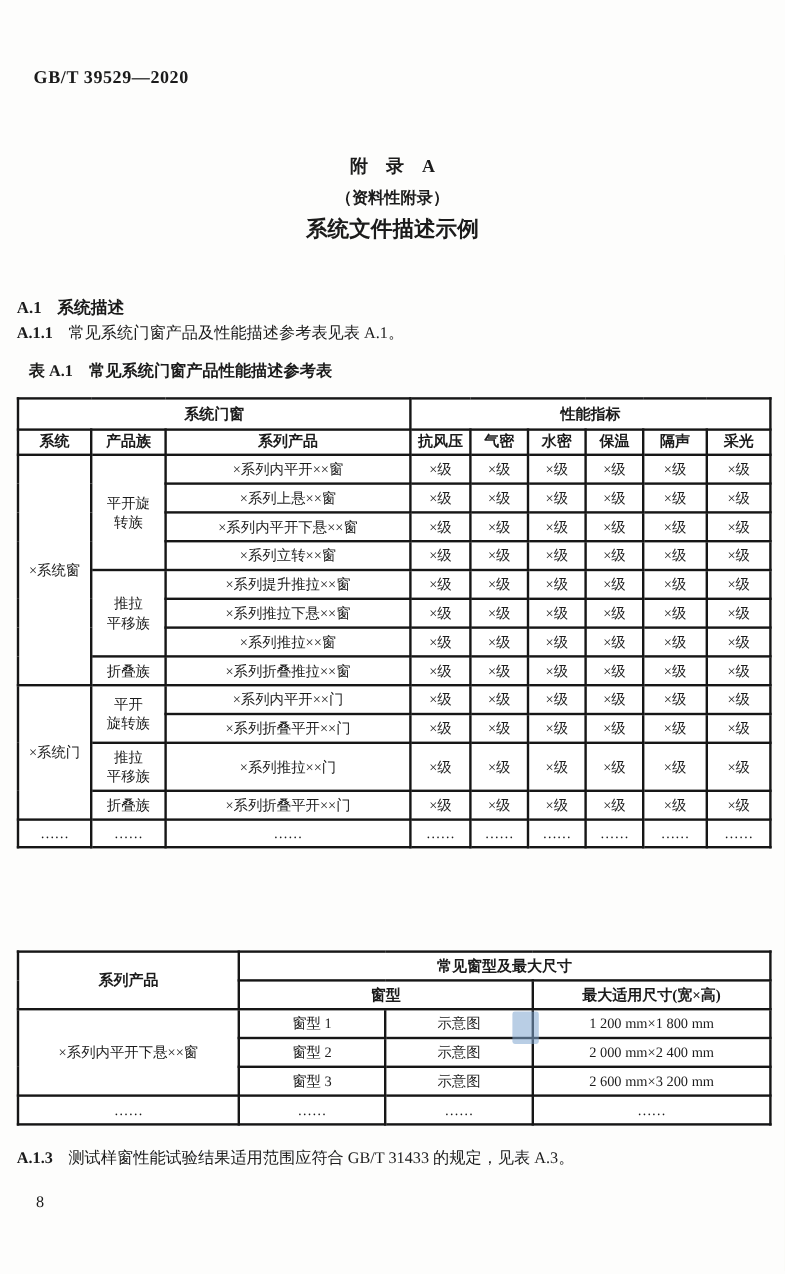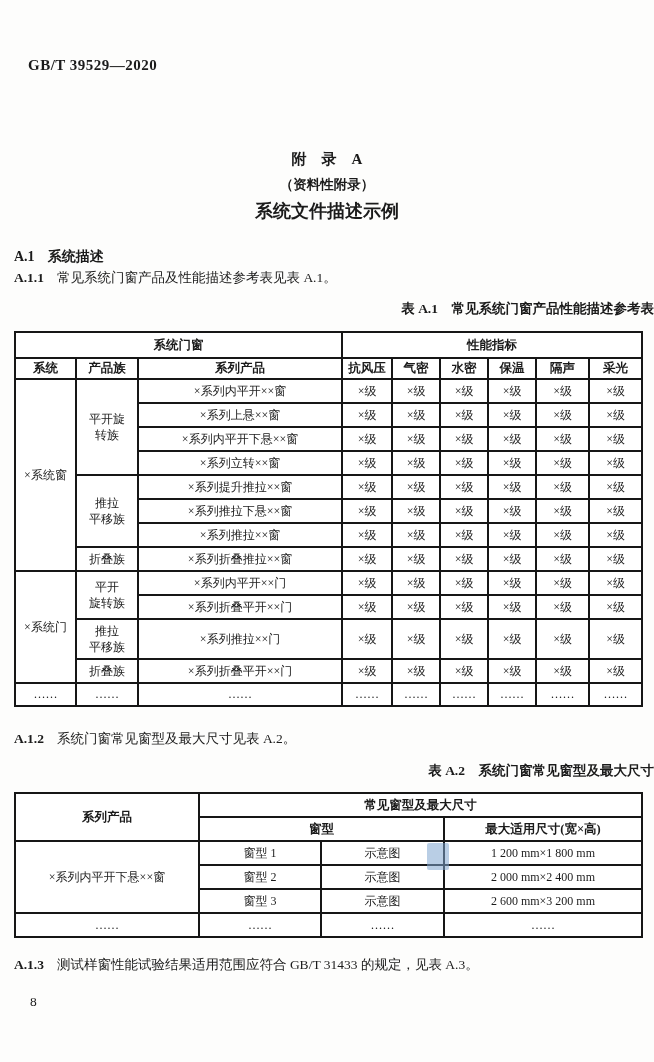--- a/index.html
+++ b/index.html
@@ -19,34 +19,33 @@
     left: 28px; top: 57px;
     font-size: 15px;
     font-weight: bold;
     letter-spacing: 0.5px;
   }
   .appendix-head {
     position: absolute;
     left: 0; top: 126px;
     width: 100%;
     text-align: center;
-    margin-top: 20px;
   }
   .appendix-title { font-size: 15px; font-weight: bold; line-height: 26px; }
   .appendix-sub   { font-size: 13.5px; font-weight: bold; line-height: 26px; }
   .appendix-name  { font-size: 18px;   font-weight: bold; line-height: 26px; }
   .clause { position: absolute; left: 14px; width: 626px; font-size: 13.5px; }
   .clause .num { font-weight: bold; margin-right: 13px; }
   .clause-a1   { top: 248px; font-weight: bold; font-size: 14px; }
   .clause-a11  { top: 269px; }
   .clause-a12  { top: 730px; }
   .clause-a13  { top: 956px; }
   .tbl-caption {
     position: absolute; left: 0; width: 100%;
-    text-align: right; font-weight: bold; font-size: 13.5px;
+    text-align: left; font-weight: bold; font-size: 13.5px; padding-left: 24px;
   }
   .cap1 { top: 300px; }
   .cap2 { top: 762px; }
   table {
     border-collapse: collapse;
     table-layout: fixed;
     width: 627px;
     background: #fff;
   }
   .tbl-wrap { position: absolute; left: 14px; }
@@ -274,25 +273,21 @@
         <td>……</td>
         <td>……</td>
         <td>……</td>
         <td>……</td>
         <td>……</td>
       </tr>
     </tbody>
       </table>
   </div>
 
-  <div class="clause clause-a12">
-    <span class="num">A.1.2</span><span>系统门窗常见窗型及最大尺寸见表 A.2。</span>
-  </div>
-
-  <div class="tbl-caption cap2">表 A.2　系统门窗常见窗型及最大尺寸</div>
+
 
   <div class="tbl-wrap wrap2">
     <table class="t2">
       <colgroup>
         <col style="width:184px">
           <col style="width:122px">
           <col style="width:123px">
           <col style="width:198px">
       </colgroup>
       <tbody>

